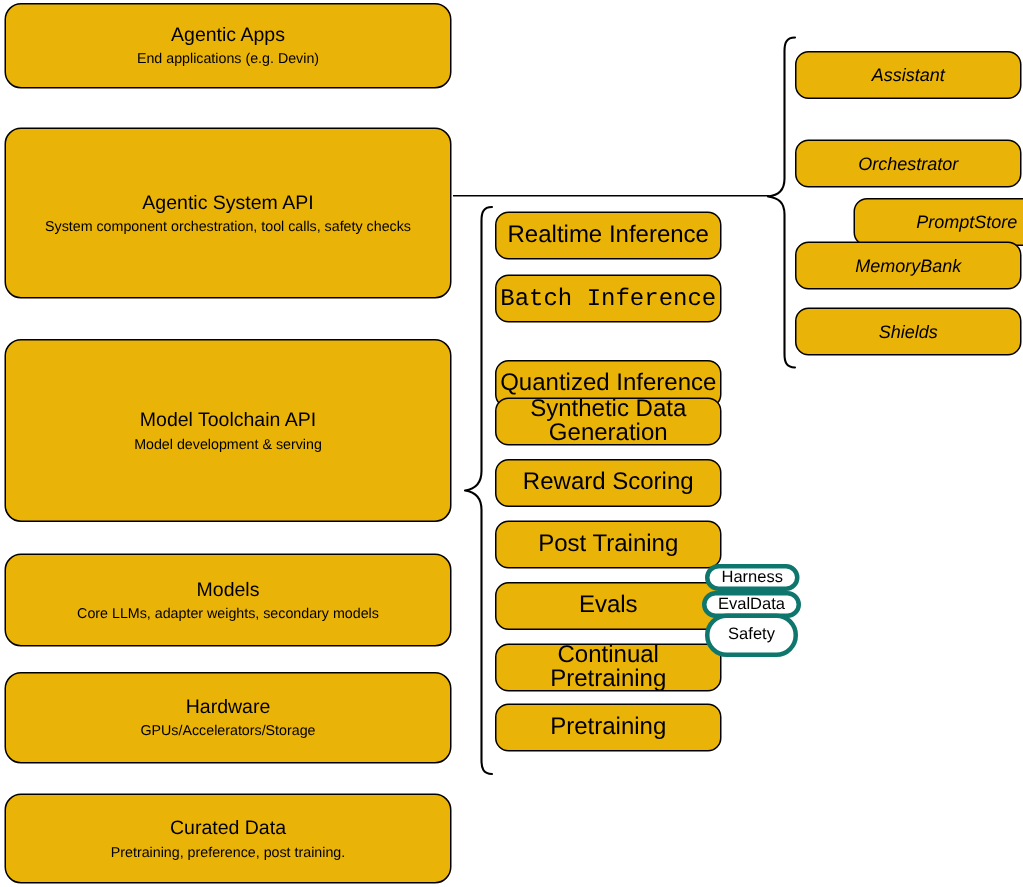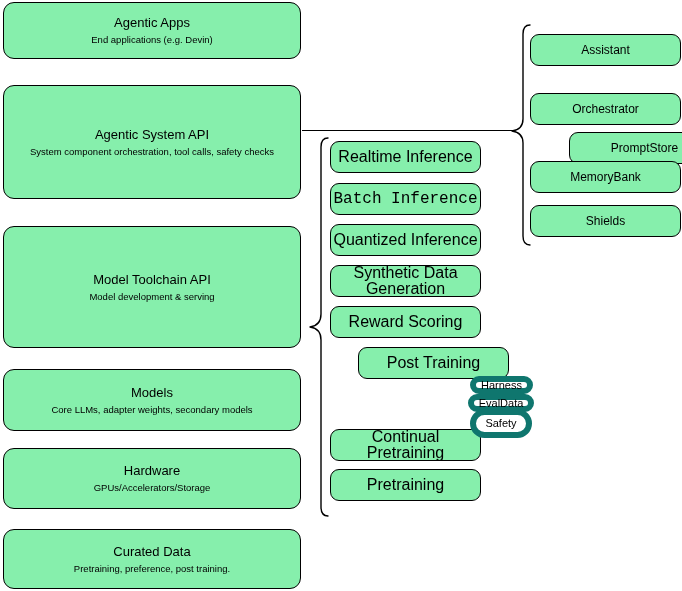--- a/index.html
+++ b/index.html
@@ -20,21 +20,21 @@
     left: 0; top: 0;
     width: 682px;
     height: 591px;
   }
 
   
   .box {
     position: absolute;
     box-sizing: border-box;
     border: 1px solid #000000;
-    background: #86efac;
+    background: #eab308;
     border-radius: 11px;
     display: flex;
     flex-direction: column;
     align-items: center;
     justify-content: center;
     text-align: center;
   }
   .box .title {
     font-size: 13px;
     line-height: 17px;
@@ -60,28 +60,29 @@
   }
   .cap-box .title { font-size: 16px; line-height: 16px; }
 
   
   .comp-box {
     left: 530px;
     width: 151px;
     height: 32px;
     border-radius: 9px;
     z-index: 3;
+    font-style: italic;
   }
   .comp-box .title { font-size: 12px; line-height: 16px; }
 
   
   .pill {
     position: absolute;
     box-sizing: border-box;
-    border: 6px solid #0f766e;
+    border: 3px solid #0f766e;
     background: #ffffff;
     border-radius: 999px;
     display: flex;
     align-items: center;
     justify-content: center;
     font-size: 11px;
     line-height: 13px;
     z-index: 6;
   }
 
@@ -139,31 +140,34 @@
     <path d="M22 2 C16 2 15 6 15 11 L15 178 C15 186 11 190 4 191
              C11 192 15 196 15 204 L15 371 C15 376 16 380 22 380" fill="none" stroke="#000000" stroke-width="1.4" stroke-linecap="round" stroke-linejoin="round"></path>
   </svg>
 
   <div class="box cap-box" style="top:141px;">
     <div class="title">Realtime Inference</div>
   </div>
   <div class="box cap-box" style="top:183px;font-family:Liberation Mono, monospace;">
     <div class="title">Batch Inference</div>
   </div>
-  <div class="box cap-box" style="top:224px;">
+  <div class="box cap-box" style="top:240px;">
     <div class="title">Quantized Inference</div>
   </div>
   <div class="box cap-box" style="top:265px;">
     <div class="title">Synthetic Data Generation</div>
   </div>
   <div class="box cap-box" style="top:306px;">
     <div class="title">Reward Scoring</div>
   </div>
-  <div class="box cap-box" style="top:347px;margin-left:28px;">
+  <div class="box cap-box" style="top:347px;">
     <div class="title">Post Training</div>
+  </div>
+  <div class="box cap-box" style="top:388px;">
+    <div class="title">Evals</div>
   </div>
   <div class="box cap-box" style="top:429px;">
     <div class="title">Continual Pretraining</div>
   </div>
   <div class="box cap-box" style="top:469px;">
     <div class="title">Pretraining</div>
   </div>
 
   <div class="pill" style="left:470px; top:376px; width:63px; height:18px;">
     <span>Harness</span>

